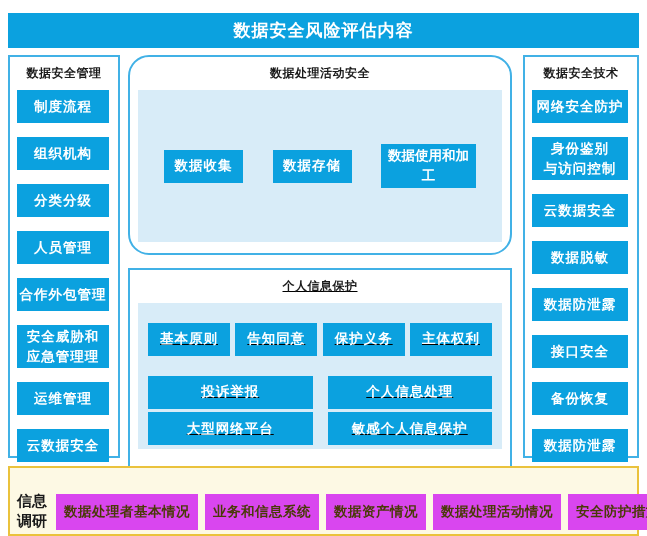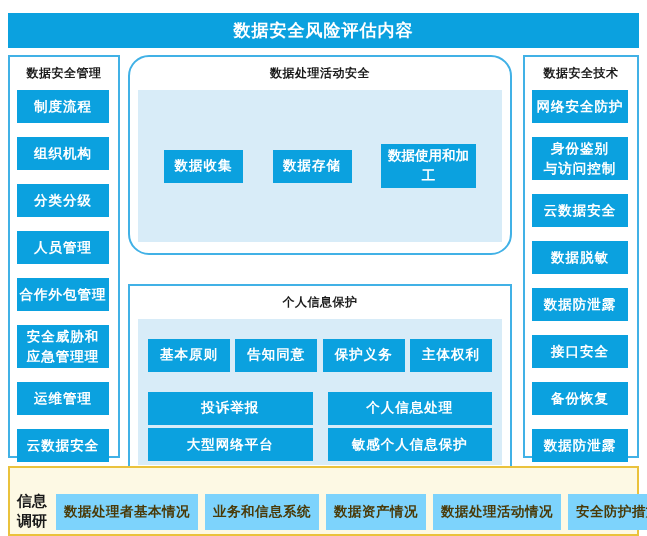--- a/index.html
+++ b/index.html
@@ -34,21 +34,21 @@
   }
   .node {
     background:#0ba1df; color:#ffffff; font-weight:bold; font-size:13.5px;
     min-height:33px; display:flex; align-items:center; justify-content:center;
     text-align:center; line-height:1.45; letter-spacing:1px; padding:2px 2px;
   }
 
   
   .mid-box { left:128px; width:384px; }
   .mid-a { top:55px; height:200px;border-radius:21px; }
-  .mid-b { top:284px; height:232px; }
+  .mid-b { top:268px; height:232px;text-decoration:underline; }
   .panel {
     background:#d8ecf8; margin:2px 8px 8px 8px;
     display:flex; flex-direction:column; justify-content:space-evenly;
   }
   .panel-a { height:152px; }
   .panel-b { height:146px; }
   .row { display:flex; align-items:center; }
   .row-a1 { justify-content:space-between; padding:0 26px; }
   .row-a1 .node { width:79px; }
   .row-a1 .node:last-child { width:95px; letter-spacing:0; }
@@ -64,21 +64,21 @@
     position:absolute; left:8px; top:466px; width:631px; height:70px;
     background:#fdf9e4; border:2px solid #eac23c;
     display:flex; align-items:flex-end; gap:7px; padding:4px 7px;
   }
   .bottom-title {
     font-size:15px; font-weight:bold; color:#1a1a1a; line-height:1.3;
     white-space:pre-line; text-align:center; flex:0 0 auto; margin-right:2px;
   }
   .bottom-items { display:flex; align-items:center; gap:7px; flex:1; }
   .ynode {
-    background:#7dd3fc; color:#4a3a08; font-weight:bold; font-size:13.5px;
+    background:#d946ef; color:#4a3a08; font-weight:bold; font-size:13.5px;
     height:36px; display:flex; align-items:center; justify-content:center;
     padding:0 8px; text-align:center; letter-spacing:0.5px; flex:0 0 auto;
   }
 </style>
 </head>
 <body>
 
 <div class="stage">
 
   <div class="banner">

